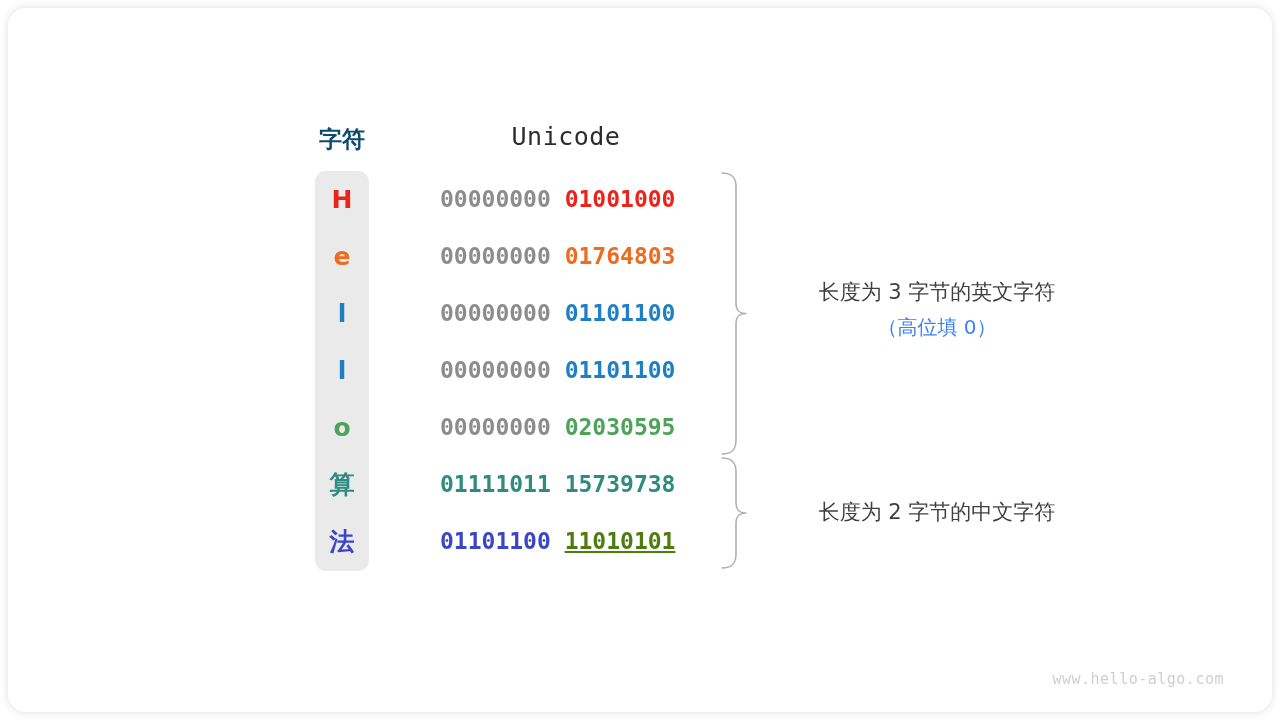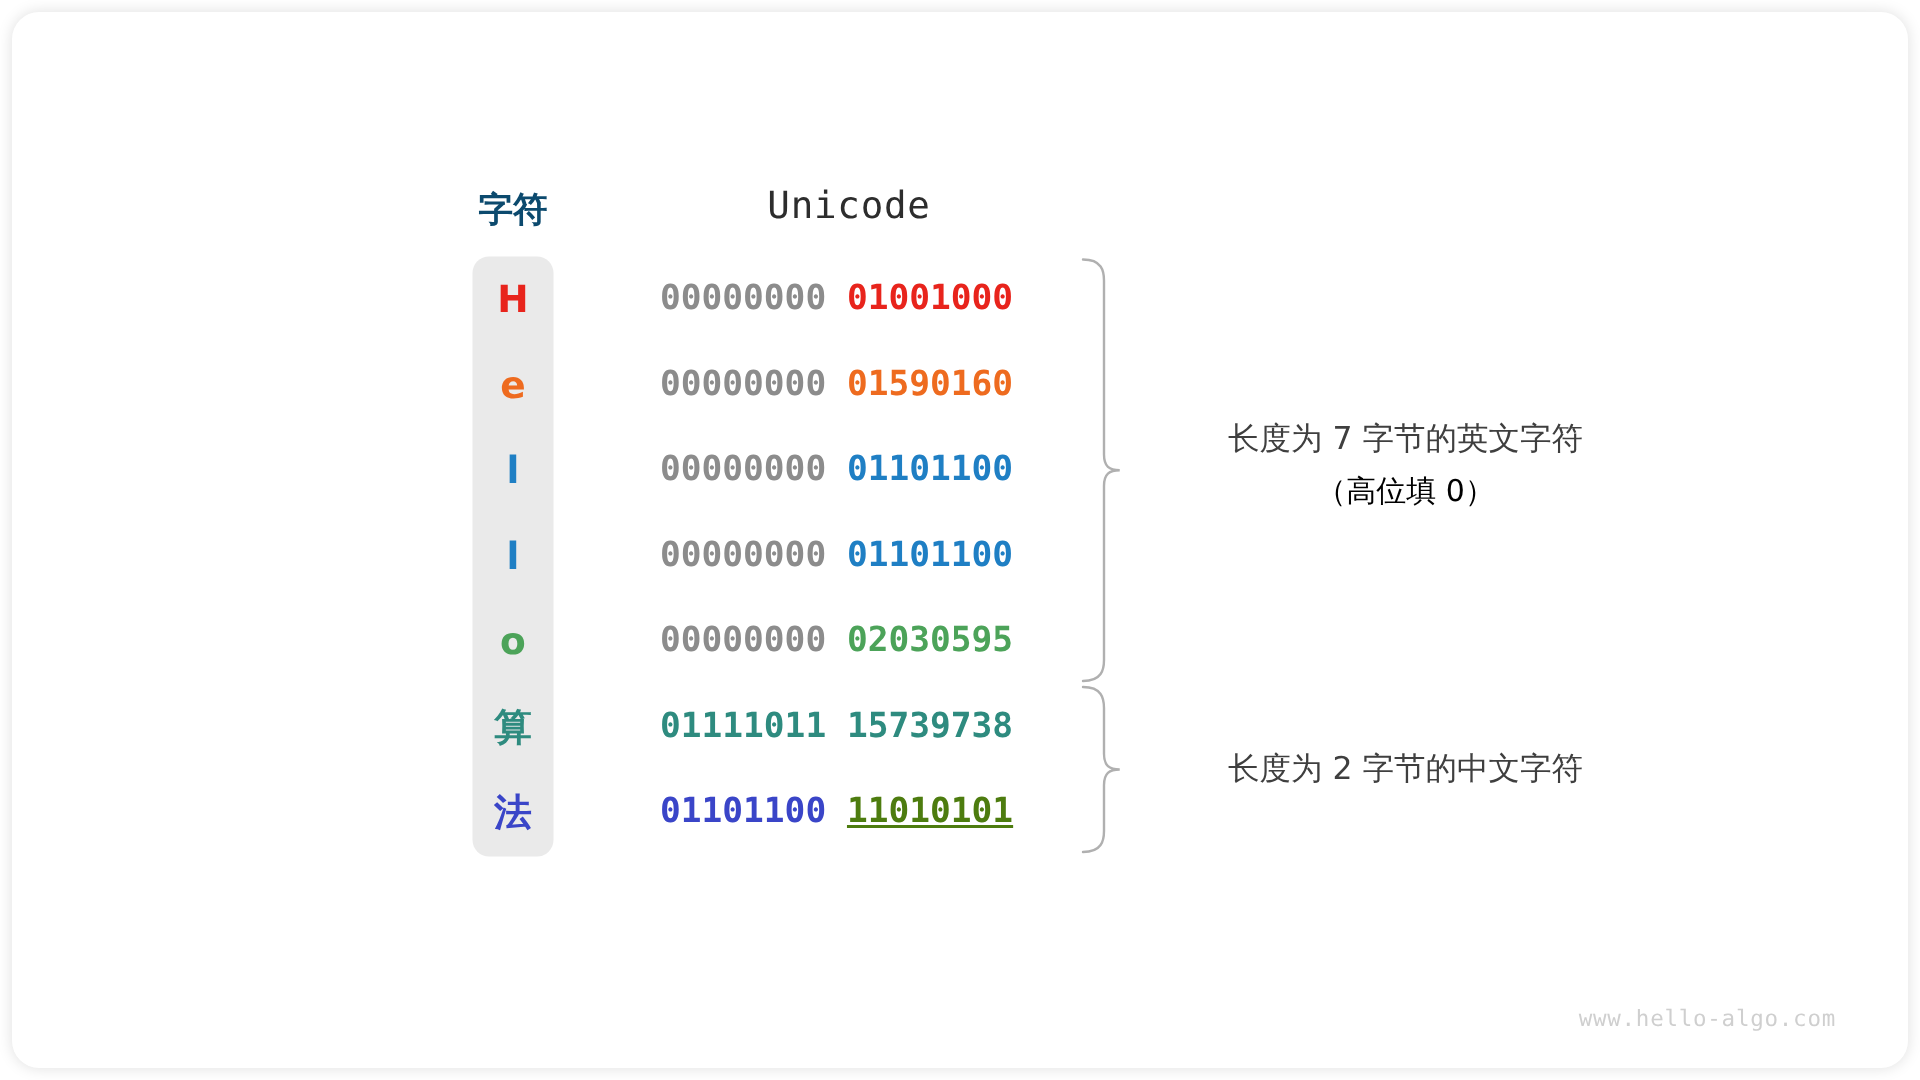--- a/index.html
+++ b/index.html
@@ -101,21 +101,21 @@
     text-align: center;
     font-family: "DejaVu Sans", sans-serif;
   }
   .annot-line1 {
     font-size: 21px;
     color: #3f3f3f;
     white-space: pre;
   }
   .annot-line2 {
     font-size: 20px;
-    color: #000000;
+    color: #3b82f6;
     white-space: pre;
     margin-top: 8px;
   }
 
   
   #watermark {
     position: absolute;
     right: 48px;
     bottom: 24px;
     font-family: "DejaVu Sans Mono", monospace;
@@ -129,34 +129,34 @@
 
 <div id="card">
 
   <div id="header-char">字符</div>
   <div id="header-unicode">Unicode</div>
 
   <div id="char-column-bg"></div>
 
   <div id="rows-host">
       <div class="bin-row" style="top: 163px;"><span class="bin-hi">00000000</span><span> </span><span class="bin-lo" style="color: rgb(232, 36, 28);">01001000</span></div>
-      <div class="bin-row" style="top: 220px;"><span class="bin-hi">00000000</span><span> </span><span class="bin-lo" style="color: rgb(238, 107, 31);">01590160</span></div>
+      <div class="bin-row" style="top: 220px;"><span class="bin-hi">00000000</span><span> </span><span class="bin-lo" style="color: rgb(238, 107, 31);">01764803</span></div>
       <div class="bin-row" style="top: 277px;"><span class="bin-hi">00000000</span><span> </span><span class="bin-lo" style="color: rgb(31, 127, 196);">01101100</span></div>
       <div class="bin-row" style="top: 334px;"><span class="bin-hi">00000000</span><span> </span><span class="bin-lo" style="color: rgb(31, 127, 196);">01101100</span></div>
       <div class="bin-row" style="top: 391px;"><span class="bin-hi">00000000</span><span> </span><span class="bin-lo" style="color: rgb(76, 163, 89);">02030595</span></div>
       <div class="bin-row" style="top: 448px;"><span style="color: rgb(46, 139, 127);">01111011</span><span> </span><span class="bin-lo" style="color: rgb(46, 139, 127);">15739738</span></div>
       <div class="bin-row" style="top: 505px;"><span style="color: rgb(58, 69, 200);">01101100</span><span> </span><span class="bin-lo" style="color: #4d7c0f; text-decoration: underline;">11010101</span></div>
     </div>
 
   <div id="annot-host">
       <svg class="brace-svg" width="26" height="281" style="left: 712px; top: 165px;">
         <path d="M 2,0 C 14.6,0 16,7.700000000000001 16,14 L 16,130 C 16,137.98 19.5,140.5 26.5,140.5 C 19.5,140.5 16,143.02 16,151 L 16,267 C 16,273.3 14.6,281 2,281" fill="none" stroke="#b0b0b0" stroke-width="1.6" stroke-linecap="round"></path>
       </svg>
       <div class="annot" style="left: 764px; width: 330px; top: 269.5px;">
-        <div class="annot-line1">长度为 7 字节的英文字符</div>
+        <div class="annot-line1">长度为 3 字节的英文字符</div>
         <div class="annot-line2">（高位填 0）</div>
       </div>
       <svg class="brace-svg" width="26" height="110" style="left: 712px; top: 450px;">
         <path d="M 2,0 C 14.6,0 16,7.700000000000001 16,14 L 16,44.5 C 16,52.48 19.5,55 26.5,55 C 19.5,55 16,57.52 16,65.5 L 16,96 C 16,102.3 14.6,110 2,110" fill="none" stroke="#b0b0b0" stroke-width="1.6" stroke-linecap="round"></path>
       </svg>
       <div class="annot" style="left: 764px; width: 330px; top: 490px;">
         <div class="annot-line1">长度为 2 字节的中文字符</div>
       </div>
     </div>
 

